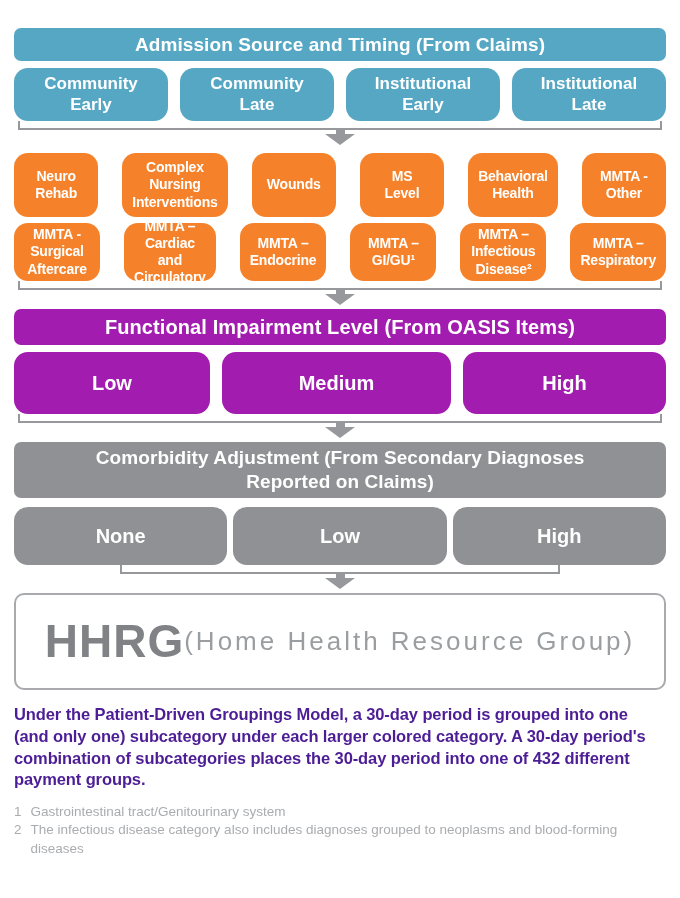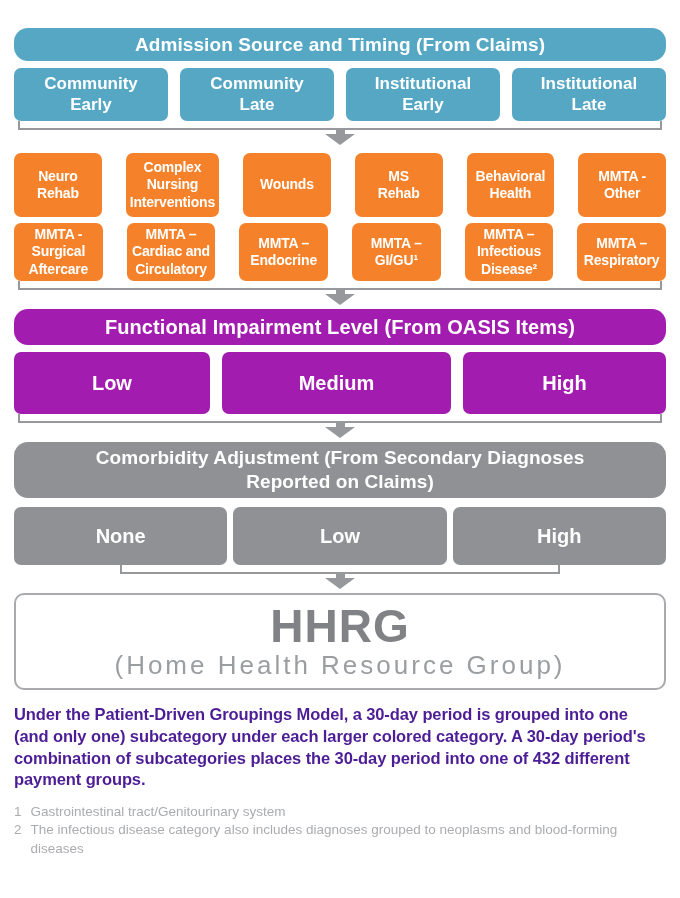--- a/index.html
+++ b/index.html
@@ -7,21 +7,21 @@
   body {
     width: 680px;
     height: 898px;
     font-family: "Liberation Sans", sans-serif;
     overflow: hidden;
   }
   .page { width: 680px; padding: 28px 14px 0 14px; }
 
   
   .band {
-    border-radius: 14px;
+    border-radius: 7px;
     color: #ffffff;
     font-weight: 700;
     display: flex;
     align-items: center;
     justify-content: center;
     text-align: center;
     white-space: pre-line;
     letter-spacing: 0.1px;
   }
   .band.admission   { height: 33px; font-size: 19px; }
@@ -37,30 +37,30 @@
 
   
   .row { display: grid; margin-top: 7px; }
   .row.admission   { grid-template-columns: repeat(4, 1fr); gap: 12px; }
   .row.clinical    { grid-template-columns: repeat(6, 1fr); gap: 24px; }
   .row.clinical.r2 { margin-top: 6px; }
   .row.functional  { grid-template-columns: 194fr 227fr 201fr; gap: 12px; }
   .row.comorbidity { grid-template-columns: repeat(3, 1fr); gap: 6px; margin-top: 9px; }
 
   .box {
-    border-radius: 7px;
+    border-radius: 14px;
     color: #ffffff;
     font-weight: 700;
     display: flex;
     align-items: center;
     justify-content: center;
     text-align: center;
     white-space: pre-line;
     line-height: 1.22;
-    padding: 4px;
+    padding: 10px;
   }
   .row.admission .box   { height: 53px; font-size: 17px; }
   .row.clinical.r1 .box { height: 64px; font-size: 14px; letter-spacing: -0.2px; }
   .row.clinical.r2 .box { height: 58px; font-size: 14px; letter-spacing: -0.2px; }
   .row.functional .box  { height: 62px; font-size: 20px; }
   .row.comorbidity .box { height: 58px; font-size: 20px; }
 
   
   .connector { margin: 0 4px; }
   .connector.narrow { margin: 0 106px; }
@@ -87,21 +87,21 @@
   section { margin-bottom: 3px; }
 
   
   .hhrg {
     margin-top: 2px;
     height: 97px;
     border: 2px solid #a8aaad;
     border-radius: 10px;
     background: #ffffff;
     display: flex;
-    flex-direction: column;
+    flex-direction: row;
     align-items: center;
     justify-content: center;
   }
   .hhrg-title {
     font-size: 46px;
     font-weight: 700;
     color: #808285;
     letter-spacing: 1px;
     line-height: 1.05;
   }
@@ -158,21 +158,21 @@
 
   <section>
     <div class="row clinical r1">
       <div class="box c-orange">Neuro
 Rehab</div>
       <div class="box c-orange">Complex
 Nursing
 Interventions</div>
       <div class="box c-orange">Wounds</div>
       <div class="box c-orange">MS
-Rehab</div>
+Level</div>
       <div class="box c-orange">Behavioral
 Health</div>
       <div class="box c-orange">MMTA -
 Other</div>
     </div>
     <div class="row clinical r2">
       <div class="box c-orange">MMTA -
 Surgical
 Aftercare</div>
       <div class="box c-orange">MMTA –

